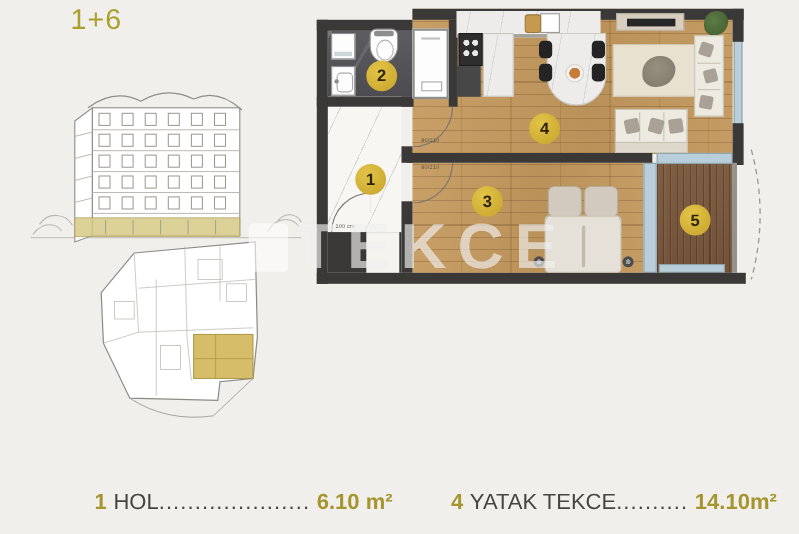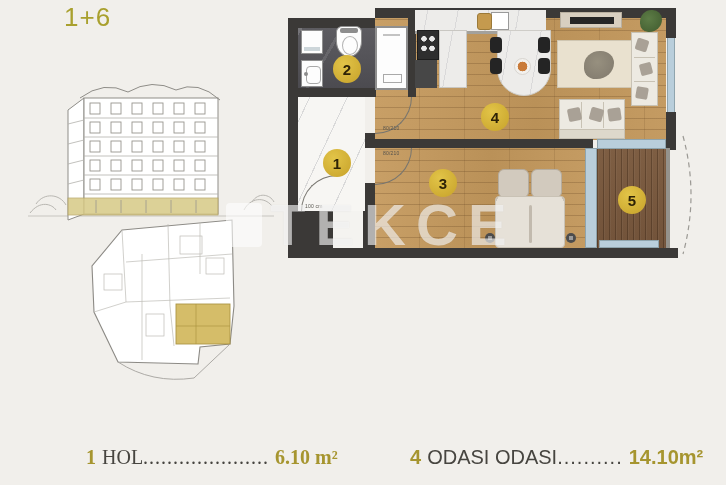--- a/index.html
+++ b/index.html
@@ -273,18 +273,18 @@
   <div class="marker" style="left:330px;top:186px;">
       <span>5</span>
     </div>
 </div>
 
 <div id="wm">
   <div class="block"></div>
   <div class="wtxt">TEKCE</div>
 </div>
 
-<div class="legend-row" style="left:86px;font-family:Liberation Serif, serif;">
+<div class="legend-row" style="left:86px;">
   <span class="lnum">1</span><span class="lname">HOL</span><span class="ldots">.....................</span><span class="larea">6.10 m²</span>
 </div>
 <div class="legend-row" style="left:410px;">
-  <span class="lnum">4</span><span class="lname">ODASI ODASI</span><span class="ldots">..........</span><span class="larea">14.10m²</span>
+  <span class="lnum">4</span><span class="lname">YATAK TEKCE</span><span class="ldots">..........</span><span class="larea">14.10m²</span>
 </div>
 
 </body></html>

